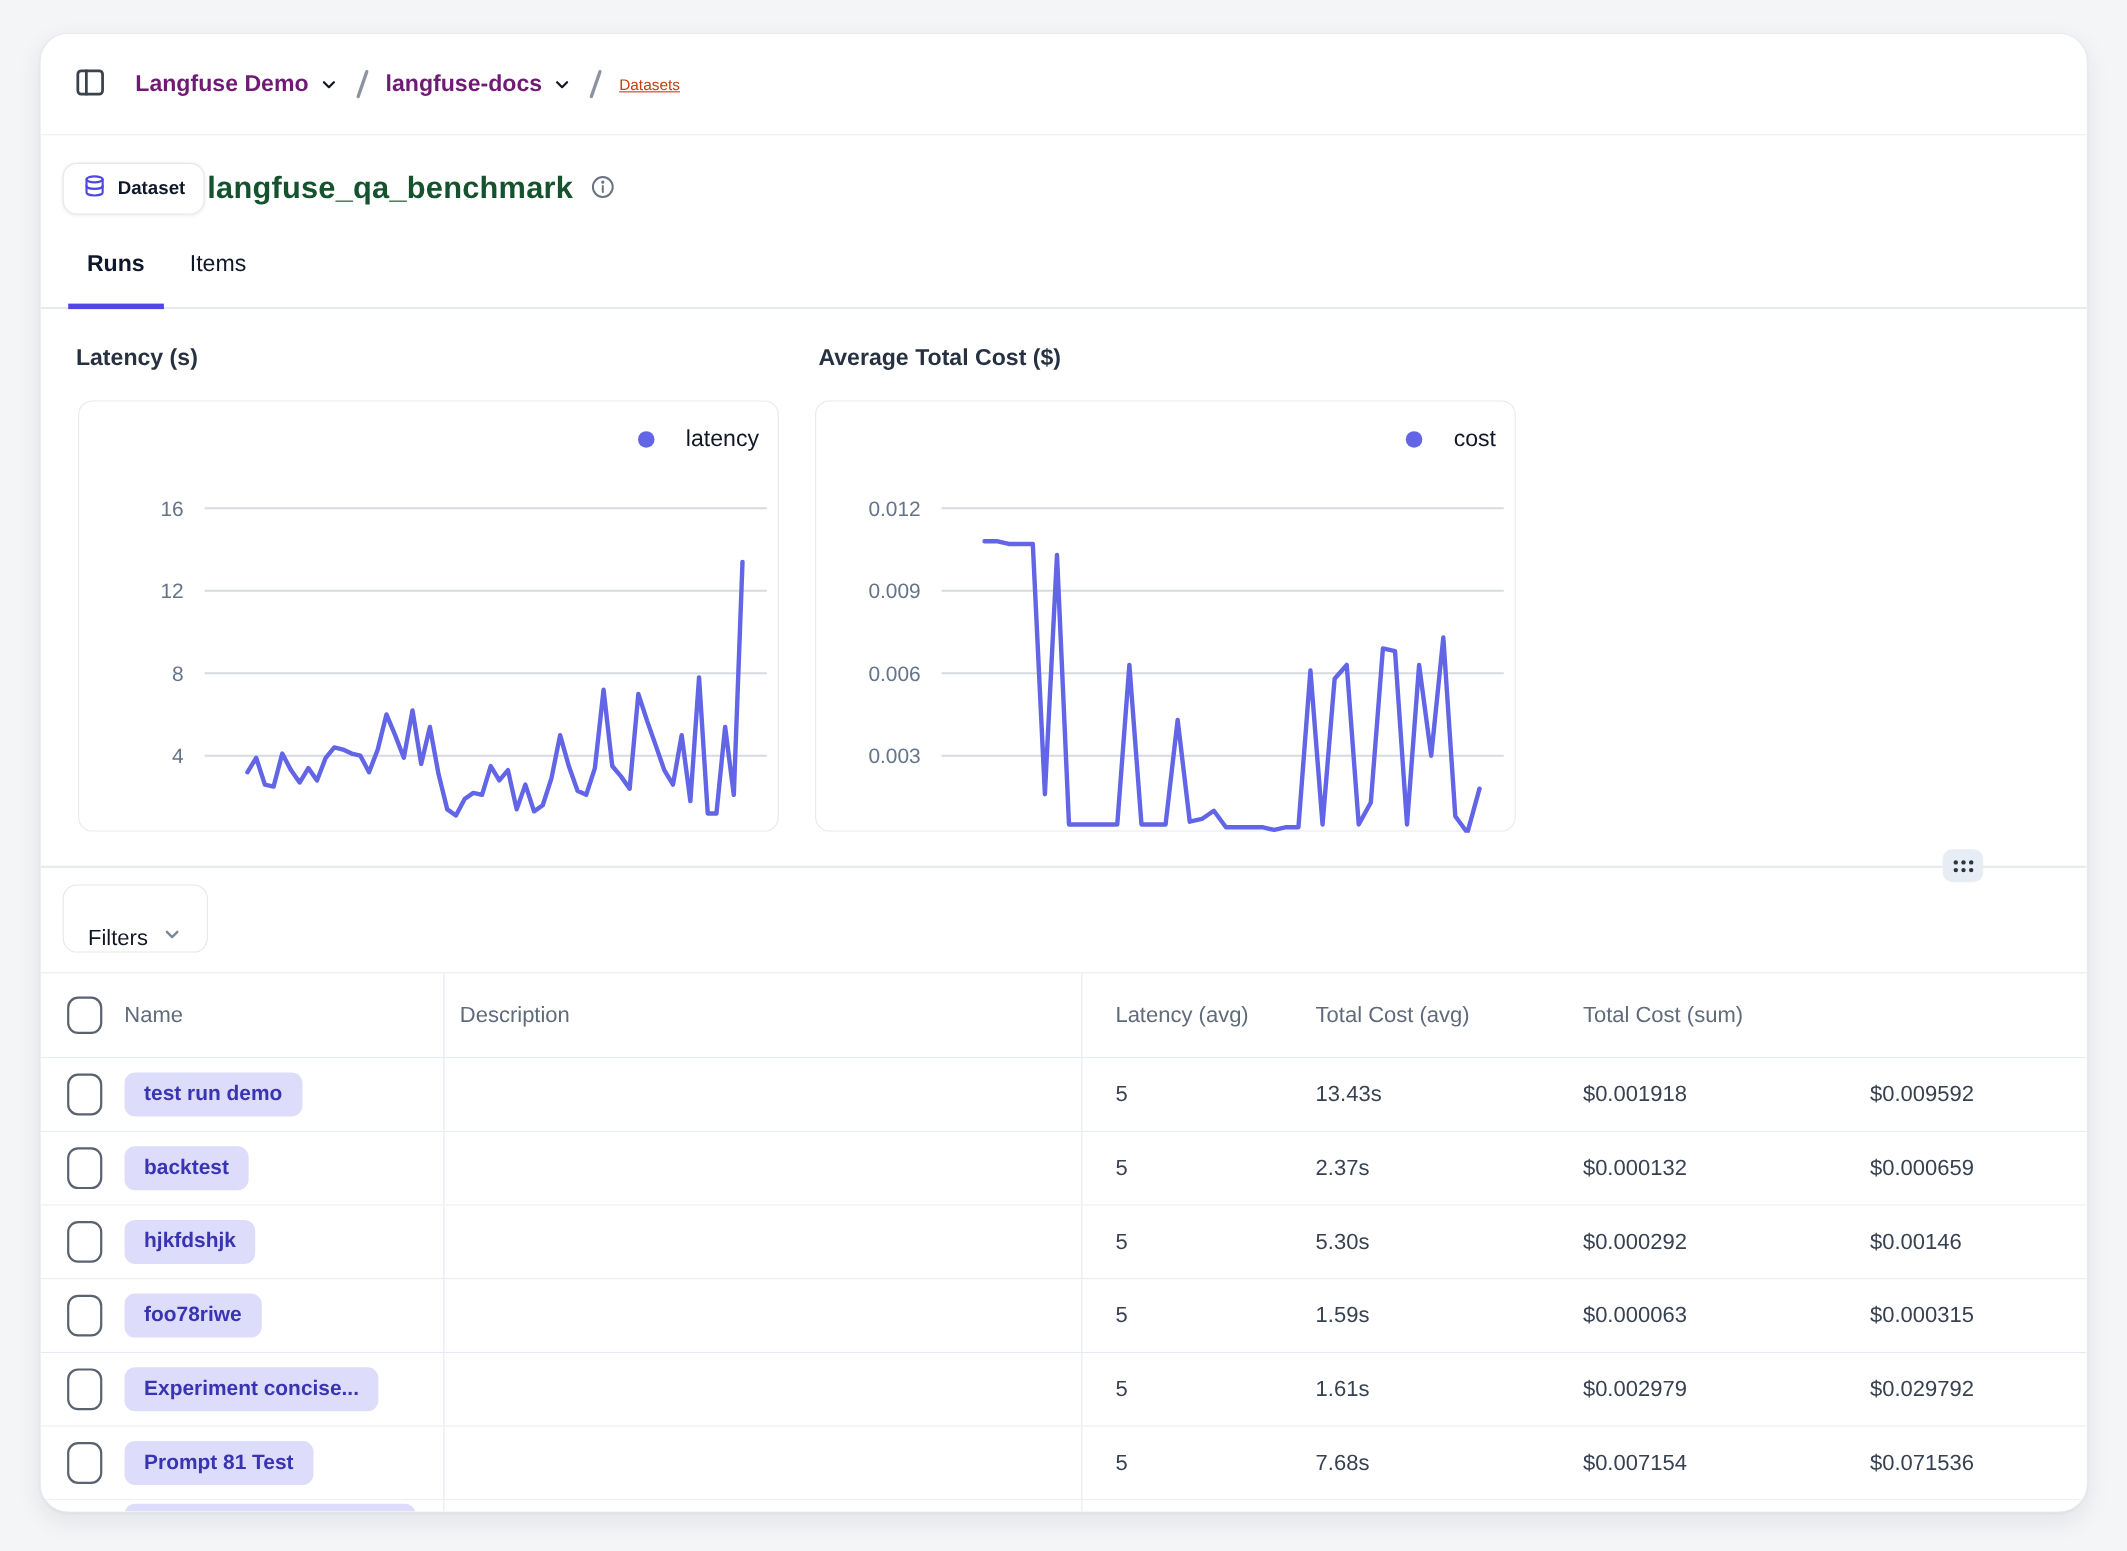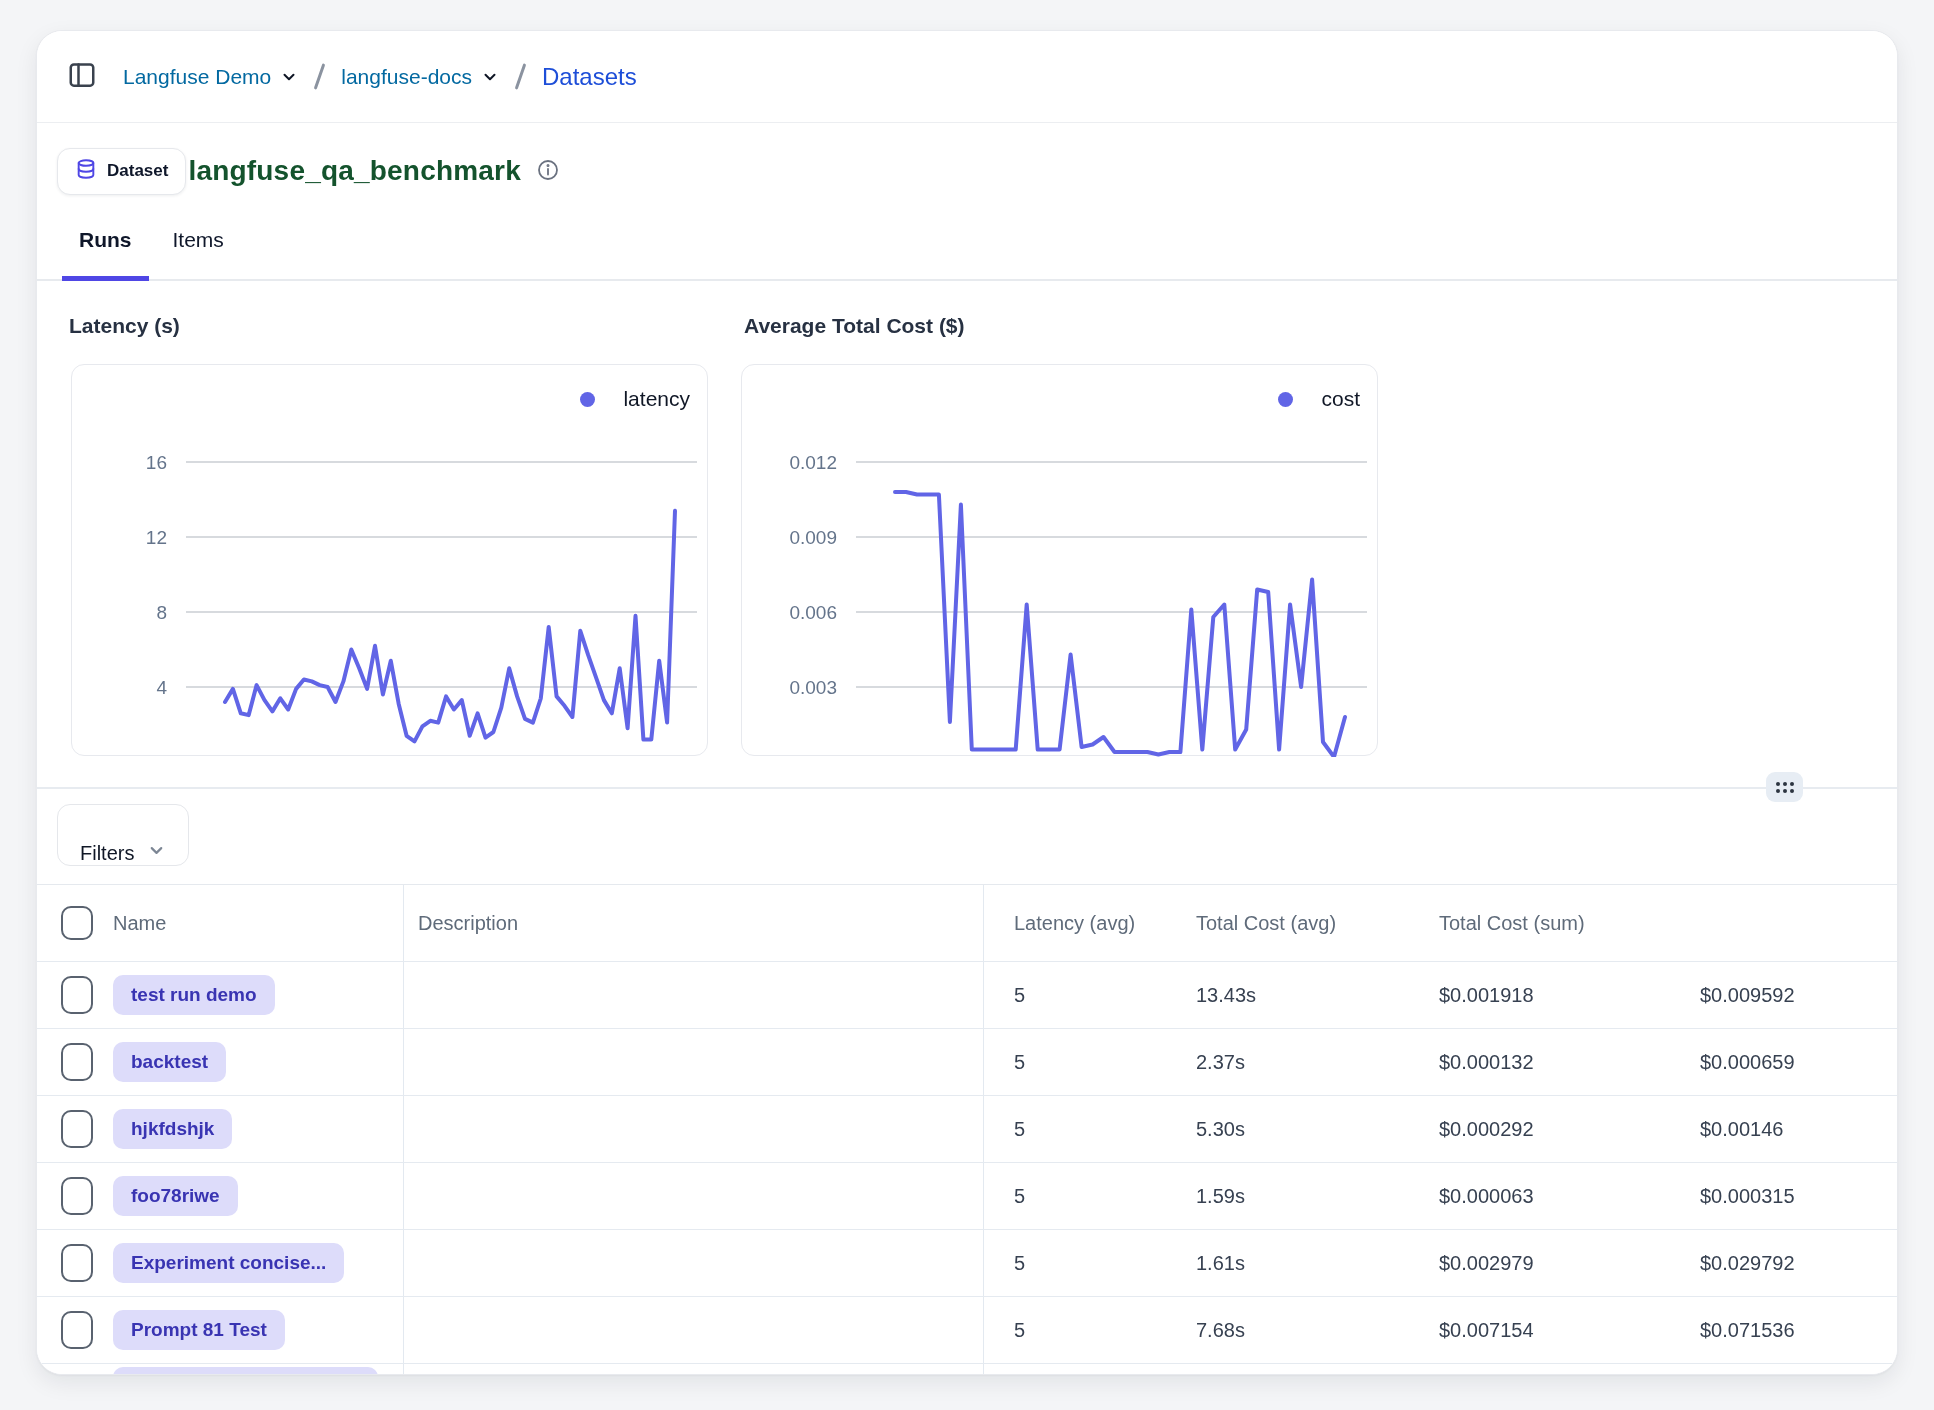--- a/index.html
+++ b/index.html
@@ -16,22 +16,22 @@
     background:#ffffff; border:1px solid #e8eaee; border-radius:26px;
     box-shadow:0 8px 22px rgba(15,23,42,.08), 0 1px 2px rgba(15,23,42,.04);
     overflow:hidden;
   }
   
   .topbar{
     position:absolute; left:0; top:0; right:0; height:92px;
     display:flex; align-items:center; padding-left:30px;
     border-bottom:1px solid #eceef1; background:#fff;
   }
-  .crumb-org,.crumb-project{ font-size:21px; font-weight:400; color:#0369a1; }
-  .crumb-page{ font-size:24px; color:#1d4ed8; }
+  .crumb-org,.crumb-project{ font-size:21px; font-weight:700; color:#701a75; }
+  .crumb-page{ font-size:14px; color:#c2410c;text-decoration:underline; }
   .slash{ width:3px; height:27px; background:#8b93a0; border-radius:2px; transform:rotate(19deg); margin:0 20px; }
   .chev{ margin-left:9px; display:flex; align-items:center; }
   .panel-toggle{ background:none; border:none; cursor:pointer; display:flex; margin-right:26px; }
   
   .title-row{ position:absolute; left:20px; top:114px; height:52px; display:flex; align-items:center; }
   .dataset-badge{
     display:flex; align-items:center; gap:10px; height:47px; padding:0 17px;
     background:#fff; border:1px solid #e6e8ec; border-radius:13px;
     box-shadow:0 1px 3px rgba(15,23,42,.07); font-size:17px; font-weight:700; color:#0f172a;
   }

